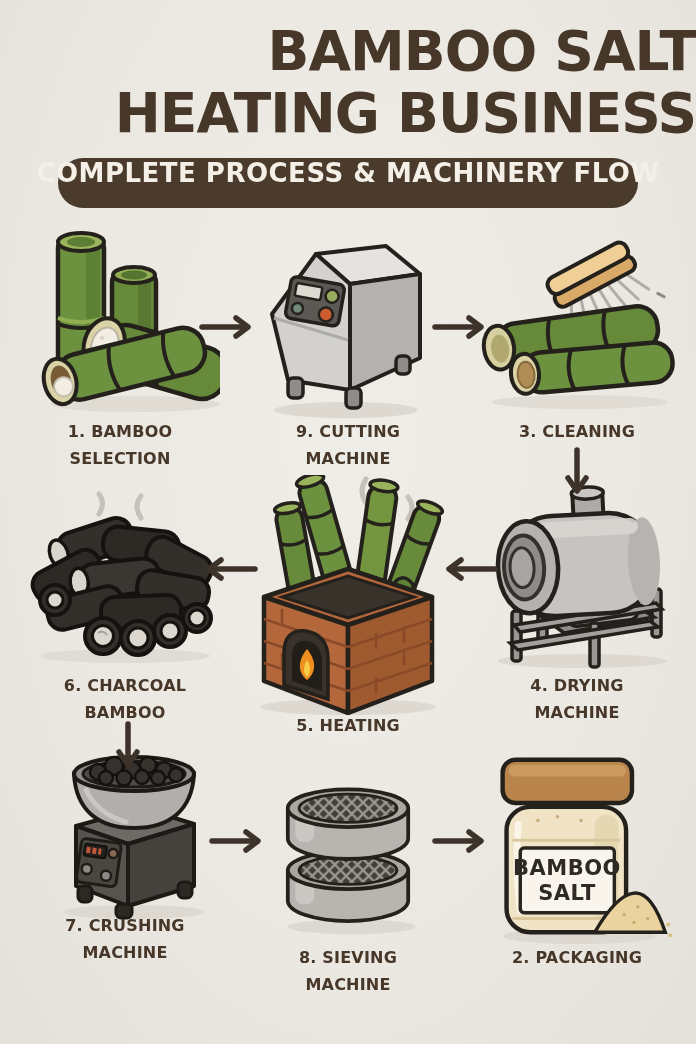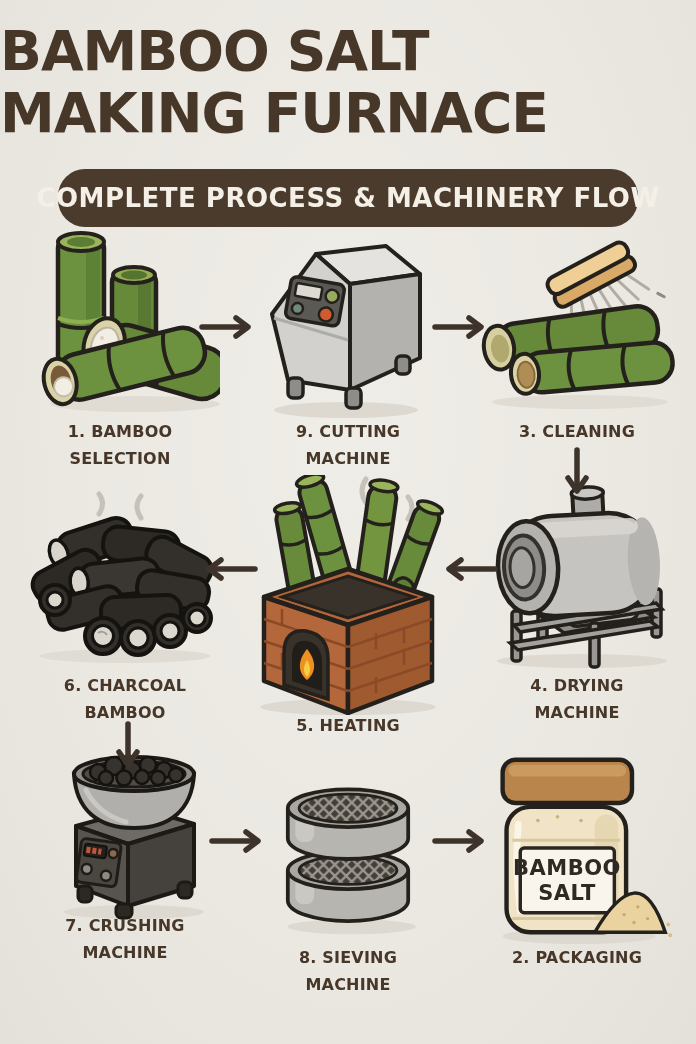--- a/index.html
+++ b/index.html
@@ -2,27 +2,27 @@
 <html><head>
 <meta charset="utf-8">
 <style>
   html,body { margin:0; padding:0; background:#d8d5cf; }
   .poster {
     position:relative; width:696px; height:1044px; overflow:hidden;
     background:radial-gradient(ellipse at 50% 40%, #efede7 0%, #ebe8e2 60%, #e4e1da 100%);
     font-family:"DejaVu Sans","Liberation Sans",sans-serif;
   }
   .title {
-    position:absolute; left:0; top:20px; width:696px; text-align:left;
+    position:absolute; left:0; top:20px; width:696px; text-align:right;
     color:#463729; font-weight:bold; font-size:55px; line-height:62px; letter-spacing:-1px;
   }
   .banner {
-    position:absolute; left:58px; top:158px; width:580px; height:58px;
-    background:#4a3b2c; border-radius:27px; display:flex; align-items:center; justify-content:center;
-    color:#f4f0e8; font-weight:bold; font-size:26px; letter-spacing:0.5px; white-space:nowrap;margin-top:11px;
+    position:absolute; left:58px; top:158px; width:580px; height:50px;
+    background:#4a3b2c; border-radius:27px; display:flex; align-items:flex-start; justify-content:center;
+    color:#f4f0e8; font-weight:bold; font-size:26px; letter-spacing:0.5px; white-space:nowrap;
   }
   .step { position:absolute; }
   .step .icon { position:absolute; }
   .label {
     position:absolute; left:0; width:100%; text-align:center;
     color:#463729; font-weight:bold; font-size:16px; line-height:27px; letter-spacing:0.2px;
   }
   .arrow { position:absolute; }
   .arrow path { stroke:#3d332a; stroke-width:5.5; fill:none; stroke-linecap:round; stroke-linejoin:round; }
   .jar-text {
@@ -31,21 +31,21 @@
   }
   svg { display:block; }
 </style>
 </head>
 <body>
 
 <div class="poster">
 
   <div class="title">
     <span>BAMBOO SALT</span><br>
-    <span>MAKING FURNACE</span>
+    <span>HEATING BUSINESS</span>
   </div>
   <div class="banner">
     <span>COMPLETE PROCESS &amp; MACHINERY FLOW</span>
   </div>
 
   <section class="step" style="left:10px; top:226px; width:220px; height:260px;">
     <svg class="icon" style="left:20px; top:2px;" width="190" height="190" viewBox="0 0 190 190">
       <ellipse cx="105" cy="176" rx="85" ry="8" fill="#e0dcd4"></ellipse>
 
       <g>

